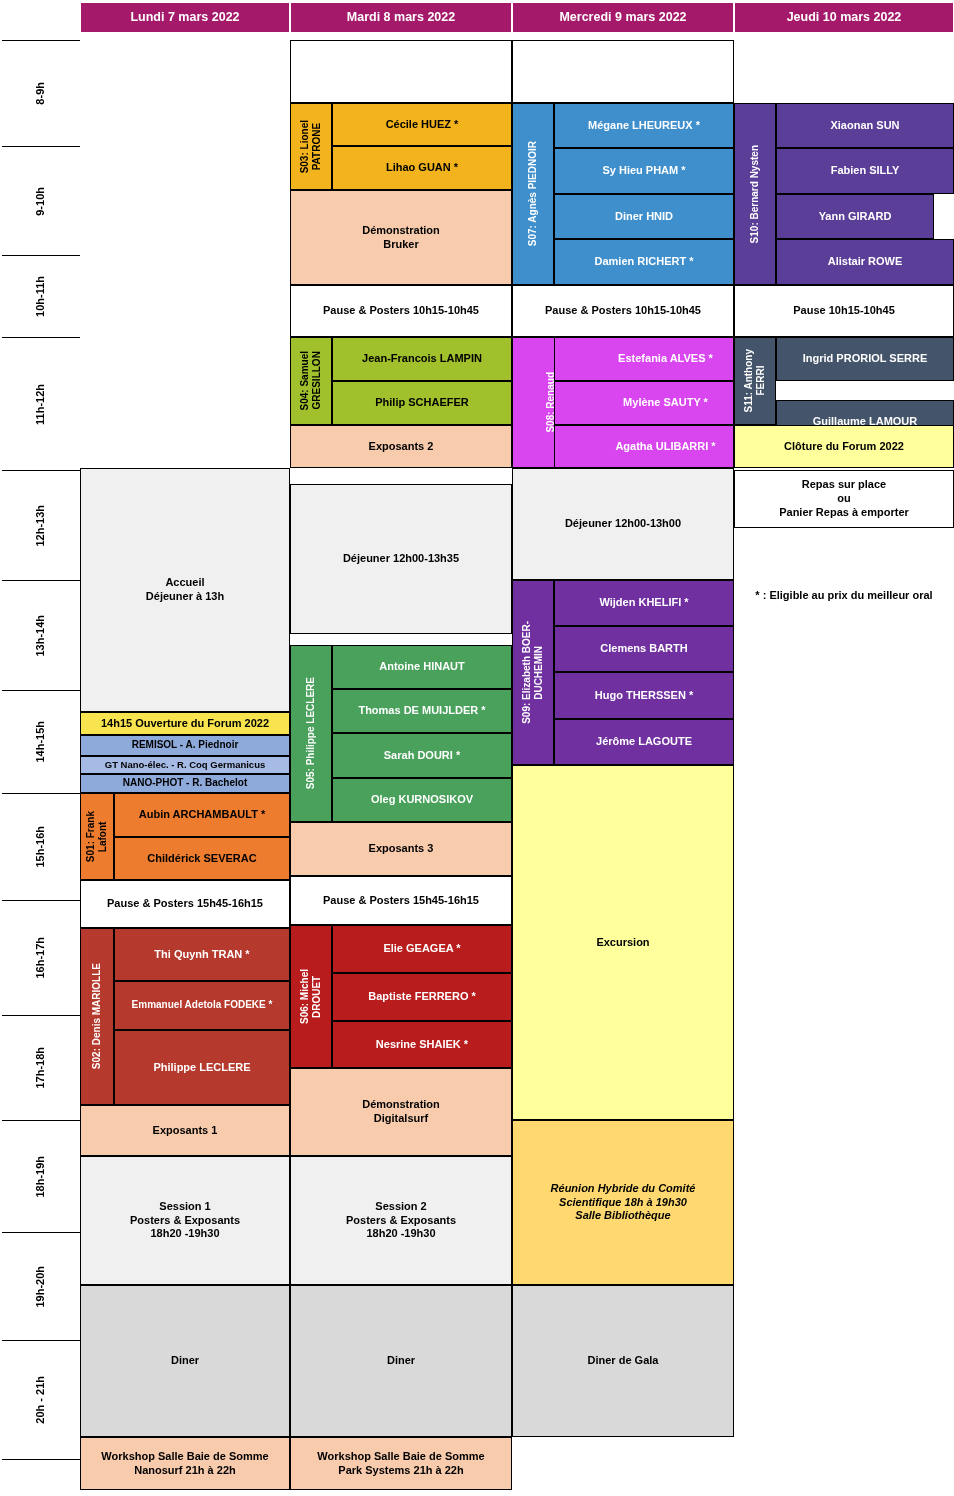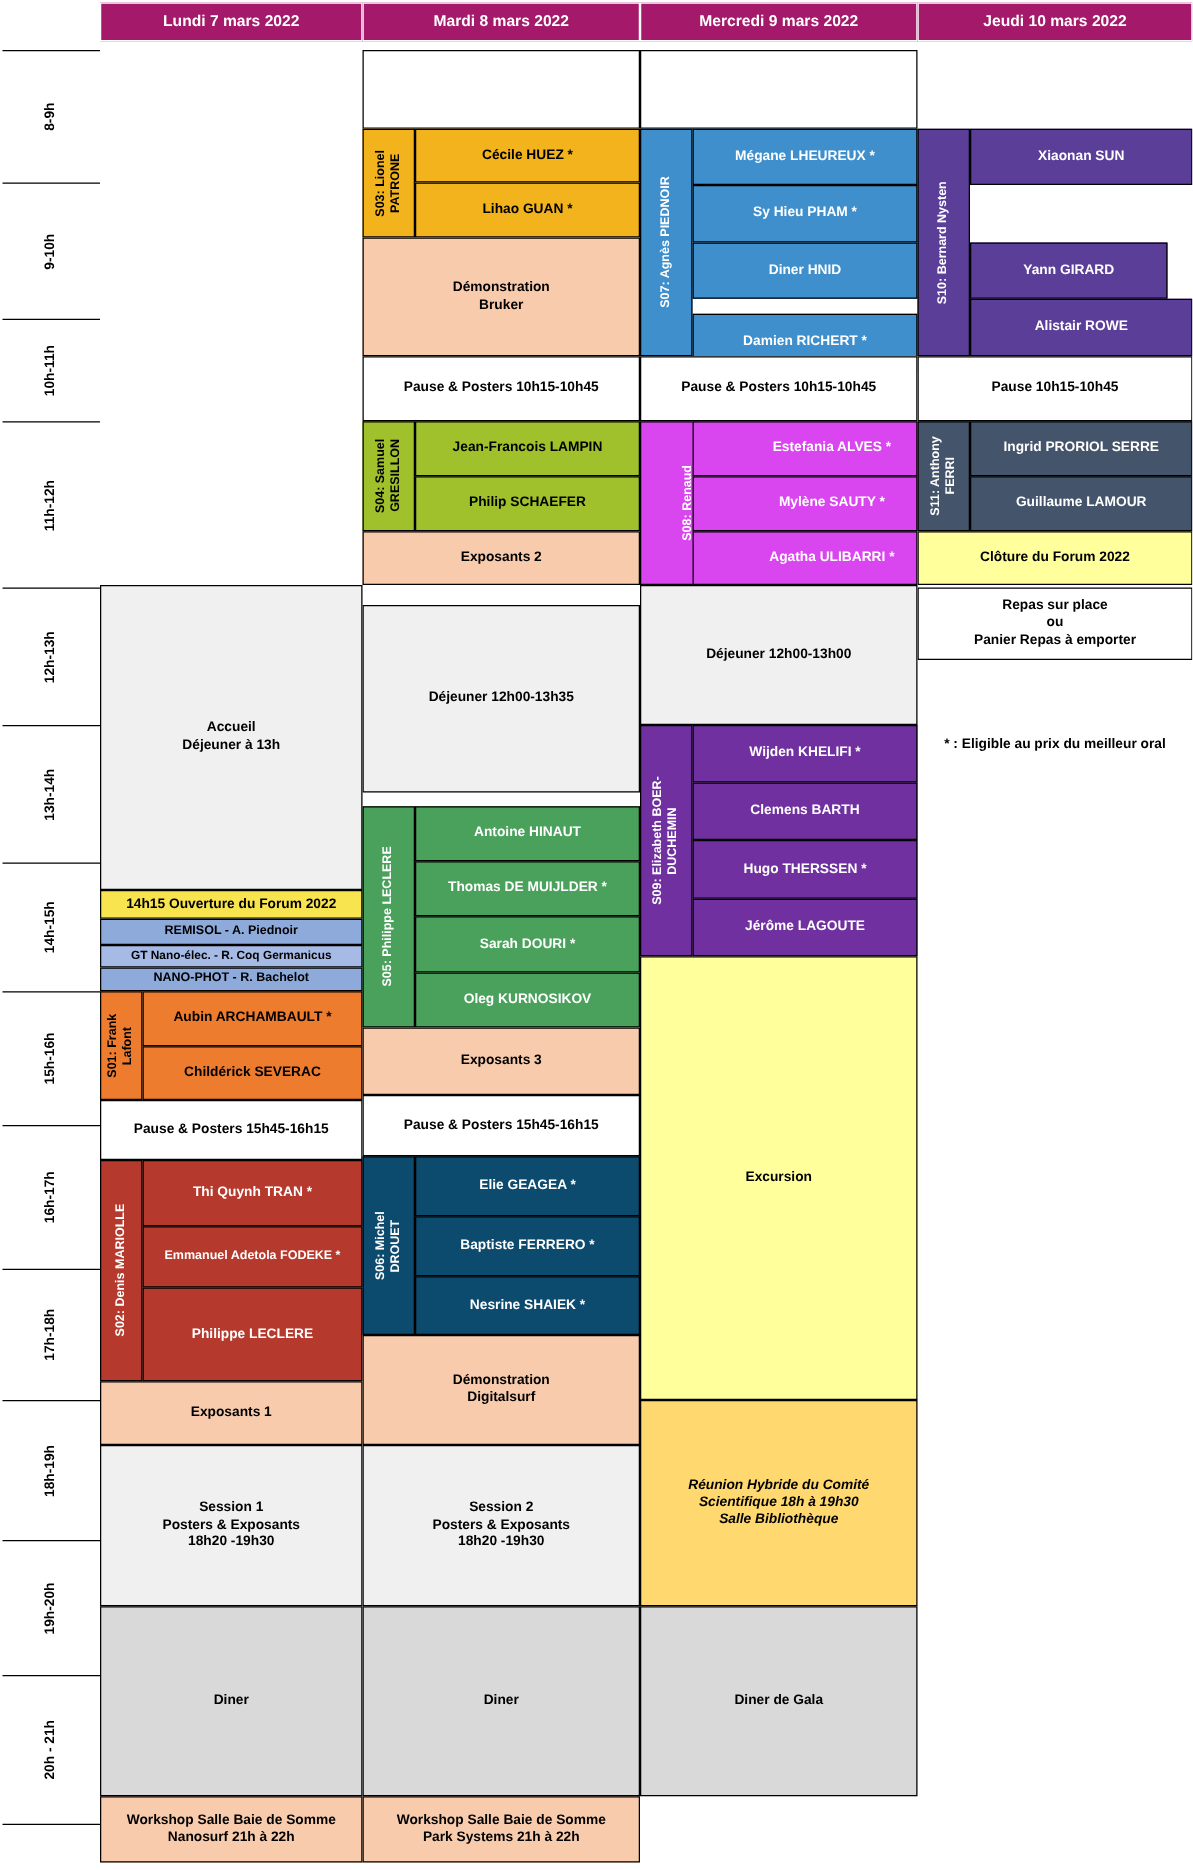--- a/index.html
+++ b/index.html
@@ -28,21 +28,21 @@
   .wt{color:#fff;}
   .it{font-style:italic;}
   .fs10{font-size:10px;}
   .fs9{font-size:9.5px;}
   .noborder{border:none;}
   
   .gold{background:#F2B31C;}
   .peach{background:#F8CBAD;}
   .ygreen{background:#A0C02C;}
   .green{background:#4AA15C;}
-  .teal{background:#0c4a6e;}
+  .teal{background:#b91c1c;}
   .orange{background:#EE7C2F;}
   .red{background:#B5392C;}
   .blue{background:#3E8FCC;}
   .dblue{background:#d946ef;padding-left:44px;}
   .purple{background:#7030A0;}
   .dpurple{background:#5B3E98;}
   .slate{background:#44546A;}
   .lblue{background:#8EAADB;}
   .lblue2{background:#A6BAE6;}
   .yellow{background:#F8E44F;}
@@ -171,21 +171,21 @@
   <div class="cell dgray" style="left:290px;top:1285px;width:222px;height:152px">Diner</div>
   <div class="cell peach" style="left:290px;top:1437px;width:222px;height:53px">Workshop Salle Baie de Somme
 Park Systems 21h à 22h</div>
 
   <div class="cell whitebg" style="left:512px;top:40px;width:222px;height:63px"></div>
 
   <div class="cell blue wt" style="left:512px;top:103px;width:42px;height:182px"><span class="vtext">S07: Agnès PIEDNOIR</span></div>
   <div class="cell blue wt" style="left:554px;top:103px;width:180px;height:45px">Mégane LHEUREUX *</div>
   <div class="cell blue wt" style="left:554px;top:148px;width:180px;height:46px">Sy Hieu PHAM *</div>
   <div class="cell blue wt" style="left:554px;top:194px;width:180px;height:45px">Diner HNID</div>
-  <div class="cell blue wt" style="left:554px;top:251px;width:180px;height:46px">Damien RICHERT *</div>
+  <div class="cell blue wt" style="left:554px;top:239px;width:180px;height:46px">Damien RICHERT *</div>
 
   <div class="cell whitebg" style="left:512px;top:285px;width:222px;height:52px">Pause &amp; Posters 10h15-10h45</div>
 
   <div class="cell dblue wt" style="left:512px;top:337px;width:42px;height:131px"><span class="vtext">S08: Renaud
 BACHELOT</span></div>
   <div class="cell dblue wt" style="left:554px;top:337px;width:180px;height:44px">Estefania ALVES *</div>
   <div class="cell dblue wt" style="left:554px;top:381px;width:180px;height:44px">Mylène SAUTY *</div>
   <div class="cell dblue wt" style="left:554px;top:425px;width:180px;height:43px">Agatha ULIBARRI *</div>
 
   <div class="cell lgray" style="left:512px;top:468px;width:222px;height:112px">Déjeuner 12h00-13h00</div>
@@ -198,29 +198,30 @@
   <div class="cell purple wt" style="left:554px;top:719px;width:180px;height:46px">Jérôme LAGOUTE</div>
 
   <div class="cell pyellow" style="left:512px;top:765px;width:222px;height:355px">Excursion</div>
   <div class="cell amber it" style="left:512px;top:1120px;width:222px;height:165px">Réunion Hybride du Comité
 Scientifique 18h à 19h30
 Salle Bibliothèque</div>
   <div class="cell dgray" style="left:512px;top:1285px;width:222px;height:152px">Diner de Gala</div>
 
   <div class="cell dpurple wt" style="left:734px;top:103px;width:42px;height:182px"><span class="vtext">S10: Bernard Nysten</span></div>
   <div class="cell dpurple wt" style="left:776px;top:103px;width:178px;height:45px">Xiaonan SUN</div>
+  <div class="cell dpurple wt" style="left:776px;top:148px;width:178px;height:46px">Fabien SILLY</div>
   <div class="cell dpurple wt" style="left:776px;top:194px;width:158px;height:45px">Yann GIRARD</div>
   <div class="cell dpurple wt" style="left:776px;top:239px;width:178px;height:46px">Alistair ROWE</div>
 
   <div class="cell whitebg" style="left:734px;top:285px;width:220px;height:52px">Pause 10h15-10h45</div>
 
   <div class="cell slate wt" style="left:734px;top:337px;width:42px;height:88px"><span class="vtext">S11: Anthony
 FERRI</span></div>
   <div class="cell slate wt" style="left:776px;top:337px;width:178px;height:44px">Ingrid PRORIOL SERRE</div>
-  <div class="cell slate wt" style="left:776px;top:381px;width:178px;height:44px">Guillaume LAMOUR</div>
+  <div class="cell slate wt" style="left:776px;top:400px;width:178px;height:44px">Guillaume LAMOUR</div>
 
   <div class="cell pyellow" style="left:734px;top:425px;width:220px;height:43px">Clôture du Forum 2022</div>
   <div class="cell whitebg" style="left:734px;top:470px;width:220px;height:58px">Repas sur place
 ou
 Panier Repas à emporter</div>
   <div class="cell whitebg noborder" style="left:739px;top:576px;width:210px;height:40px">* : Eligible au prix du meilleur oral</div>
 
 </div>
 
 </body></html>

